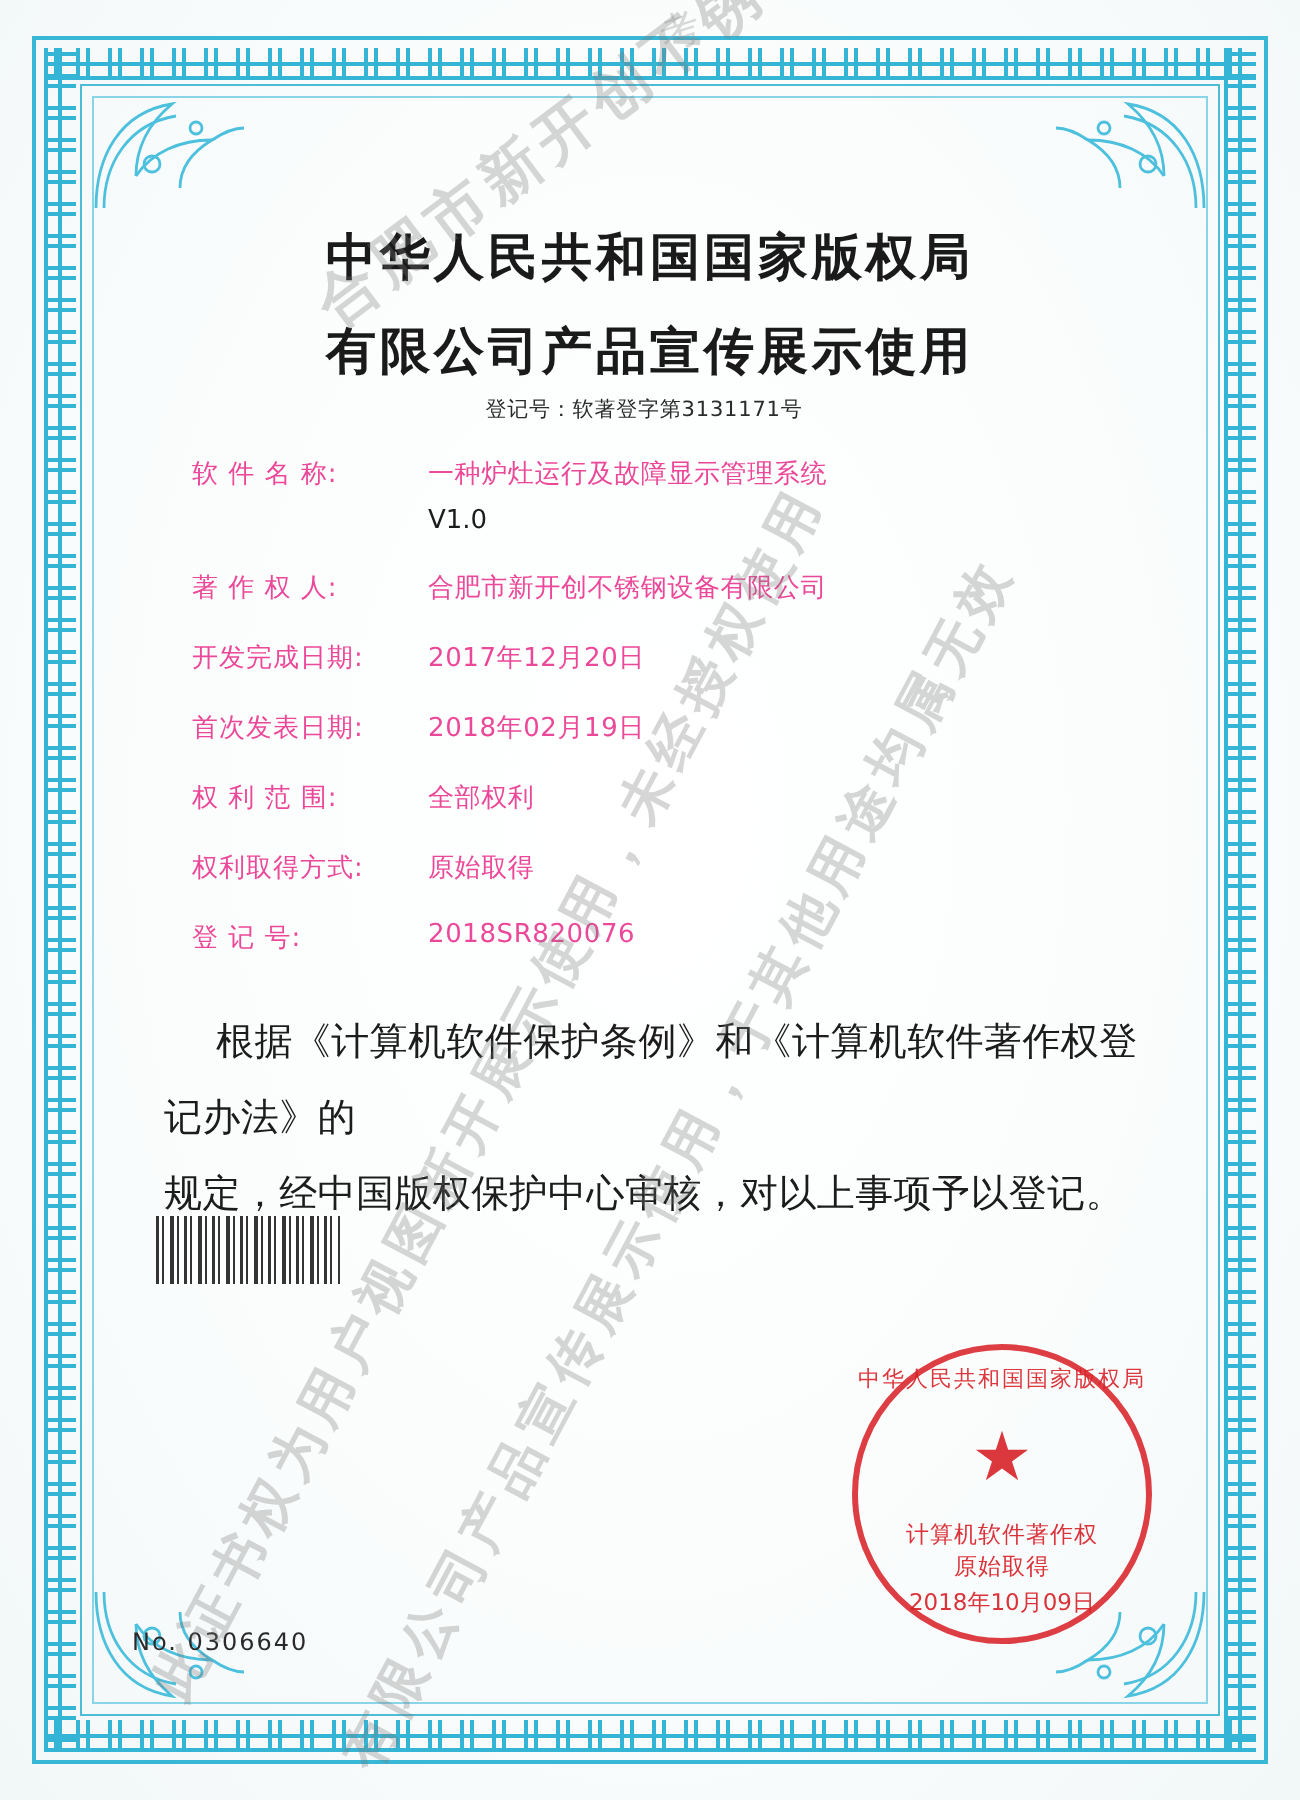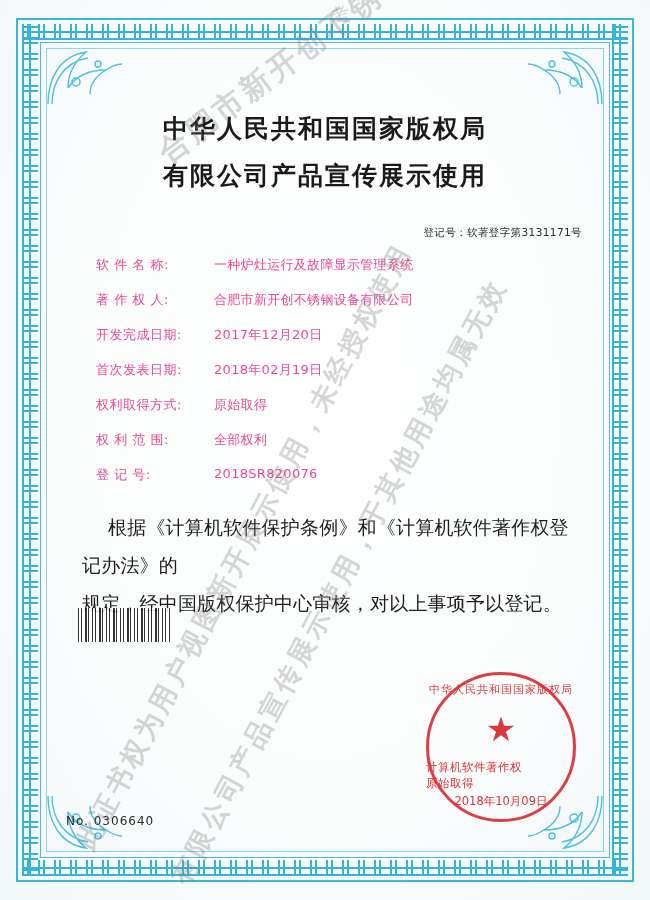--- a/index.html
+++ b/index.html
@@ -122,24 +122,24 @@
   .title-main {
     font-size: 25px;
     margin-top: 42px;
   }
   .title-sub {
     font-size: 25px;
     margin-top: 14px;
   }
 
   .reg-no {
-    text-align: right;
+    text-align: center;
     font-size: 10.5px;
     color: #2b2b2b;
-    margin-top: 34px;
+    margin-top: 6px;
     padding-right: 6px;
     letter-spacing: 0.4px;
   }
 
   .fields {
     margin-top: 16px;
     padding-left: 34px;
     padding-right: 10px;
   }
   .field-row {
@@ -224,20 +224,21 @@
     top: 10px;
     text-align: center;
     color: #d8232a;
     font-size: 11px;
     opacity: .9;
     letter-spacing: 1px;
   }
   .seal-l1, .seal-l2 {
     position: absolute;
     left: 0; right: 0;
+    text-align: center;
     color: #d8232a;
     font-size: 11.5px;
     opacity: .92;
     letter-spacing: .5px;
   }
   .seal-l1 { top: 88px; }
   .seal-l2 { top: 104px; }
   .seal-date {
     position: absolute;
     left: 0; right: 0;
@@ -361,44 +362,45 @@
     <div class="title-sub">有限公司产品宣传展示使用</div>
 
     <div class="reg-no">登记号：软著登字第3131171号</div>
 
     <div class="fields">
 
       <div class="field-row">
         <div class="field-label">软 件 名 称:</div>
         <div class="field-value">一种炉灶运行及故障显示管理系统</div>
       </div>
+      <div class="field-value2">V1.0</div>
 
       <div class="field-row">
         <div class="field-label">著 作 权 人:</div>
         <div class="field-value">合肥市新开创不锈钢设备有限公司</div>
       </div>
 
       <div class="field-row">
         <div class="field-label">开发完成日期:</div>
         <div class="field-value">2017年12月20日</div>
       </div>
 
       <div class="field-row">
         <div class="field-label">首次发表日期:</div>
         <div class="field-value">2018年02月19日</div>
       </div>
 
       <div class="field-row">
+        <div class="field-label">权 利 范 围:</div>
+        <div class="field-value">全部权利</div>
+      </div>
+
+      <div class="field-row">
         <div class="field-label">权利取得方式:</div>
         <div class="field-value">原始取得</div>
-      </div>
-
-      <div class="field-row">
-        <div class="field-label">权 利 范 围:</div>
-        <div class="field-value">全部权利</div>
       </div>
 
       <div class="field-row">
         <div class="field-label">登 记 号:</div>
         <div class="field-value">2018SR820076</div>
       </div>
 
     </div>
 
     <div class="statement">

